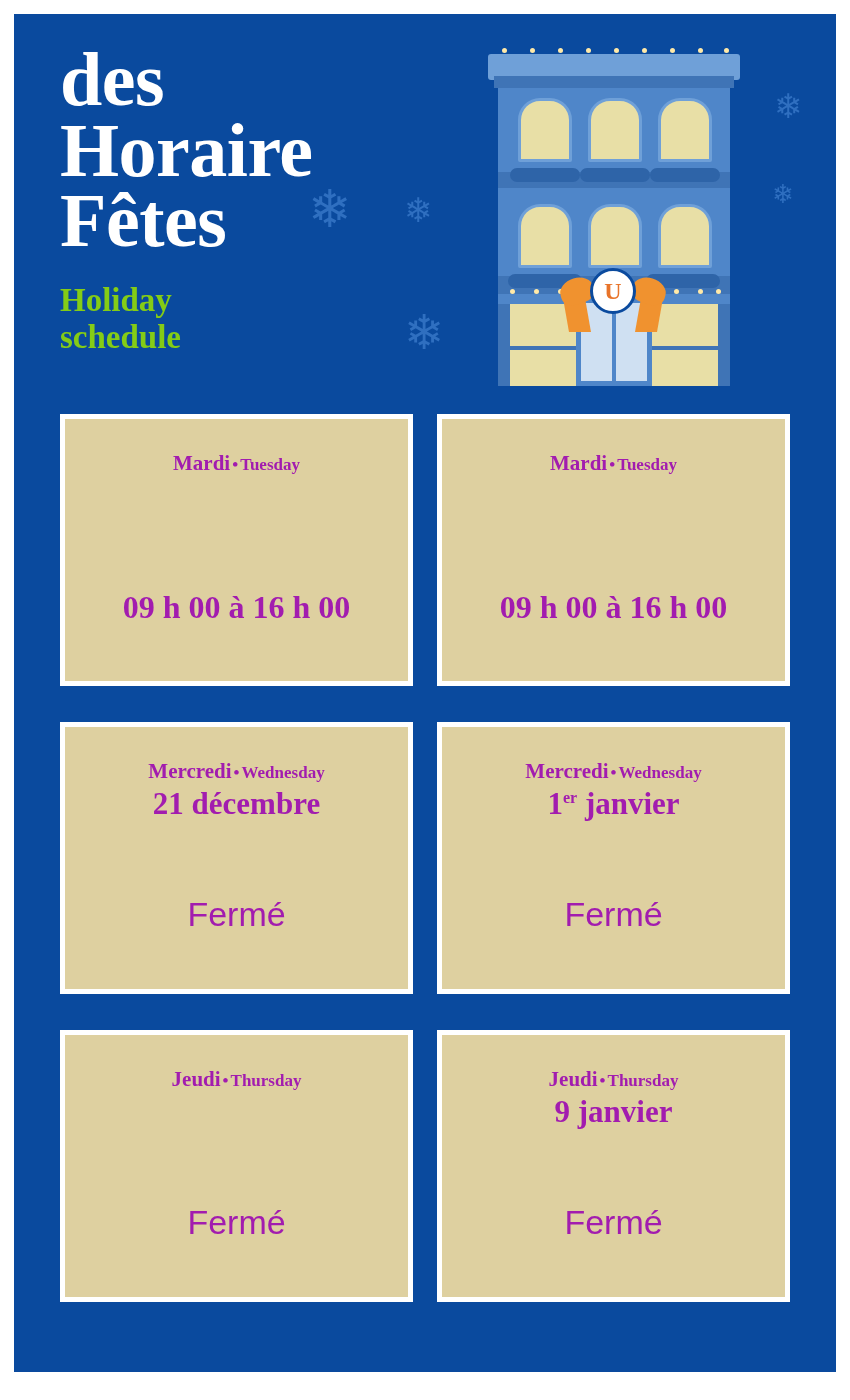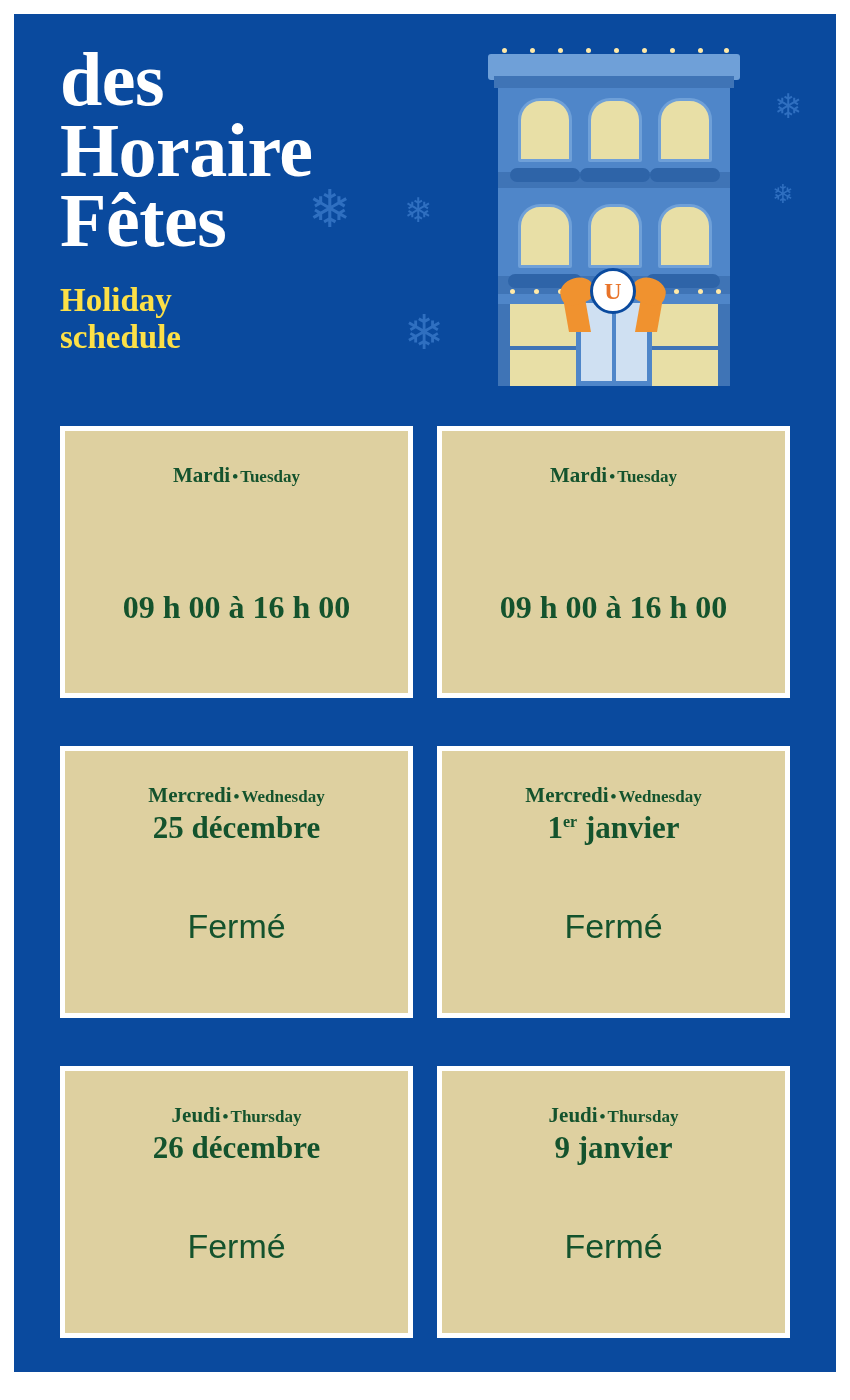--- a/index.html
+++ b/index.html
@@ -43,21 +43,21 @@
   .title-main {
     color: #ffffff;
     font-family: "Liberation Serif", serif;
     font-weight: bold;
     font-size: 76px;
     line-height: 0.93;
     letter-spacing: -0.5px;
   }
   .title-sub {
     margin-top: 26px;
-    color: #fde047;
+    color: #84cc16;
     font-family: "Liberation Serif", serif;
     font-weight: bold;
     font-size: 33px;
     line-height: 1.12;
   }
 
   
   .snowflake {
     position: absolute;
     color: #2f6fc0;
@@ -212,27 +212,26 @@
     display: grid;
     grid-template-columns: 1fr 1fr;
     grid-gap: 36px 24px;
     box-sizing: border-box;
   }
   .card {
     background: #ded0a0;
     border: 5px solid #ffffff;
     box-sizing: border-box;
     height: 272px;
-    padding: 34px 14px 30px 14px;
+    padding: 34px 14px 18px 14px;
     text-align: center;
-    color: #14532d;
+    color: #a21caf;
     display: flex;
     flex-direction: column;
     align-items: center;
-    margin-top: 12px;
   }
   .card-daynames {
     font-family: "Liberation Serif", serif;
     font-weight: bold;
     font-size: 21px;
     line-height: 1;
     white-space: nowrap;
   }
   .card-daynames .fr { font-size: 21px; }
   .card-daynames .sep { font-size: 17px; padding: 0 2px; }
@@ -369,42 +368,39 @@
           <span class="fr">Mardi</span><span class="sep">•</span><span class="en">Tuesday</span>
         </div>
         <div class="card-hours">09 h 00 à 16 h 00</div>
       </div>
 
       <div class="card">
         <div class="card-daynames">
           <span class="fr">Mercredi</span><span class="sep">•</span><span class="en">Wednesday</span>
         </div>
         <div class="card-date">
-          <span>25 décembre</span>
+          <span>21 décembre</span>
         </div>
         <div class="card-hours closed">Fermé</div>
       </div>
 
       <div class="card">
         <div class="card-daynames">
           <span class="fr">Mercredi</span><span class="sep">•</span><span class="en">Wednesday</span>
         </div>
         <div class="card-date">
           <span>1</span><sup>er</sup> <span>janvier</span>
         </div>
         <div class="card-hours closed">Fermé</div>
       </div>
 
       <div class="card">
         <div class="card-daynames">
           <span class="fr">Jeudi</span><span class="sep">•</span><span class="en">Thursday</span>
         </div>
-        <div class="card-date">
-          <span>26 décembre</span>
-        </div>
         <div class="card-hours closed">Fermé</div>
       </div>
 
       <div class="card">
         <div class="card-daynames">
           <span class="fr">Jeudi</span><span class="sep">•</span><span class="en">Thursday</span>
         </div>
         <div class="card-date">
           <span>9 janvier</span>
         </div>

